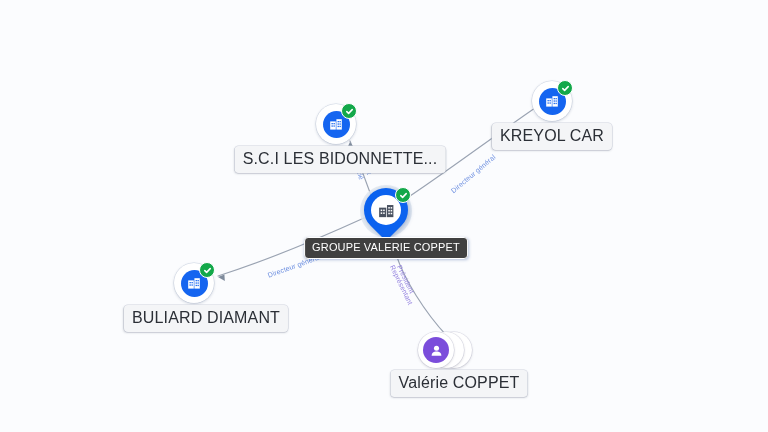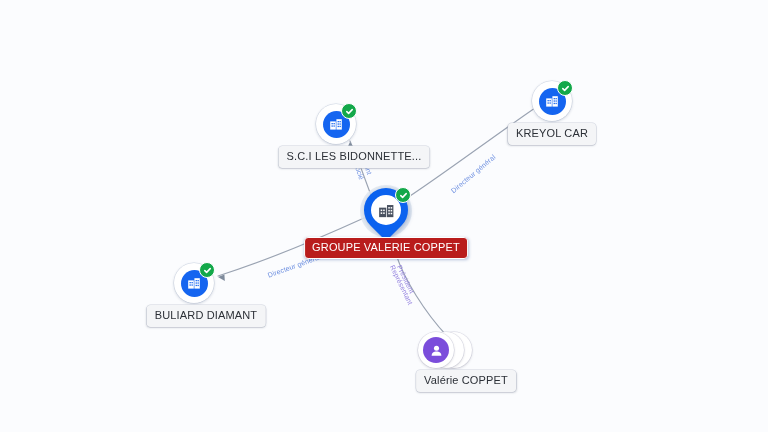--- a/index.html
+++ b/index.html
@@ -152,31 +152,31 @@
     align-items: center;
     justify-content: center;
   }
   .person-disc svg { display:block; }
 
   
   .label-chip {
     position: absolute;
     transform: translateX(-50%);
     white-space: nowrap;
-    font-size: 11px;
+    font-size: 16px;
     line-height: 1;
     letter-spacing: .15px;
     padding: 5px 8px 6px 8px;
     border-radius: 4px;
     background: #f4f5f7;
     color: #2b2f36;
     box-shadow: 0 1px 2px rgba(40,50,70,.18), 0 0 0 0.5px rgba(205,210,222,.9);
   }
   .label-chip.primary {
-    background: #b91c1c;
+    background: #404040;
     color: #ffffff;
     border: 1.5px solid #ffffff;
     box-shadow: 0 1px 3px rgba(20,60,140,.3);
     font-size: 11px;
     padding: 4px 7px 5px 7px;
   }
 
   
   .edge-label {
     position: absolute;
@@ -239,21 +239,21 @@
             <rect x="11.5" y="9.8" width="1.3" height="1.3" fill="#1565f0"></rect>
           </svg>
         </div>
         <div class="badge-check badge-sat">
           <svg width="9" height="9" viewBox="0 0 10 10" aria-hidden="true">
             <path d="M2 5.1 L4 7.1 L8 2.9" fill="none" stroke="#ffffff" stroke-width="1.7" stroke-linecap="round" stroke-linejoin="round"></path>
           </svg>
         </div>
       </div>
     </div>
-    <div class="label-chip" style="left:18px; top:22px;">S.C.I LES BIDONNETTE...</div>
+    <div class="label-chip" style="left:4px; top:22px;">S.C.I LES BIDONNETTE...</div>
   </div>
 
   <div class="node" style="left:552px; top:101px;">
     <div class="node-hit" style="left:0; top:0;">
       <div class="sat-icon">
         <div class="sat-disc">
           <svg width="16" height="16" viewBox="0 0 16 16" aria-hidden="true">
             <rect x="2.2" y="5.4" width="5.6" height="8.2" fill="#ffffff"></rect>
             <rect x="8.4" y="3.2" width="5.4" height="10.4" fill="#ffffff"></rect>
             <rect x="3.5" y="7.0" width="1.3" height="1.3" fill="#1565f0"></rect>
@@ -315,21 +315,21 @@
         <div class="person-card pc1">
           <div class="person-disc">
             <svg width="15" height="15" viewBox="0 0 16 16" aria-hidden="true">
               <circle cx="8" cy="5.6" r="2.7" fill="#ffffff"></circle>
               <path d="M2.8 13.6 C2.8 10.3 5.2 9.0 8 9.0 C10.8 9.0 13.2 10.3 13.2 13.6 Z" fill="#ffffff"></path>
             </svg>
           </div>
         </div>
       </div>
     </div>
-    <div class="label-chip" style="left:12px; top:20px;">Valérie COPPET</div>
+    <div class="label-chip" style="left:5px; top:20px;">Valérie COPPET</div>
   </div>
 
   <div class="node" style="left:386px; top:211px;">
     <div class="pin-halo"></div>
     <div class="node-hit" style="left:0; top:4px;">
       <div class="pin-wrap">
         <div class="pin-body"></div>
         <div class="pin-inner">
           <svg width="19" height="19" viewBox="0 0 16 16" aria-hidden="true">
             <rect x="1.8" y="5.6" width="6.0" height="8.0" fill="#4a5260"></rect>

